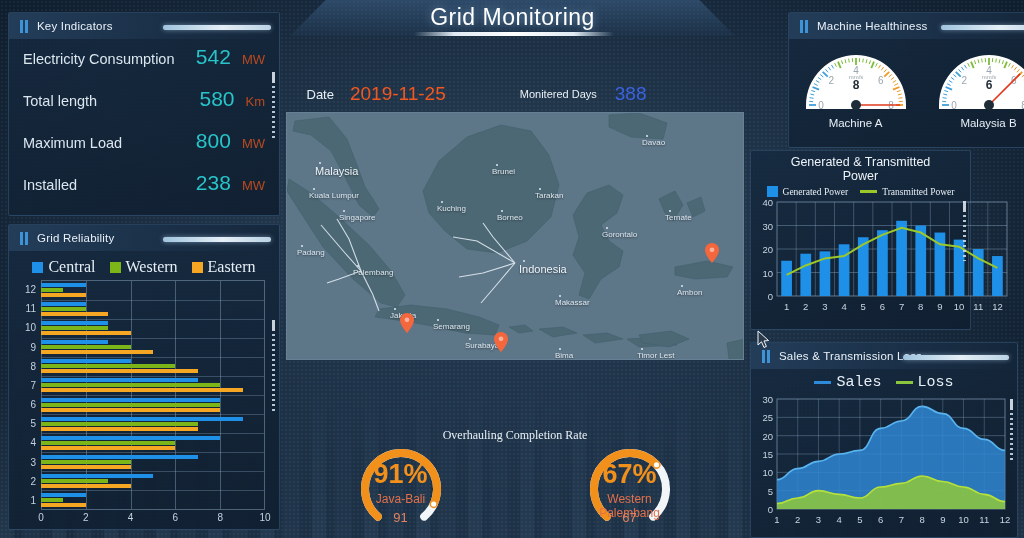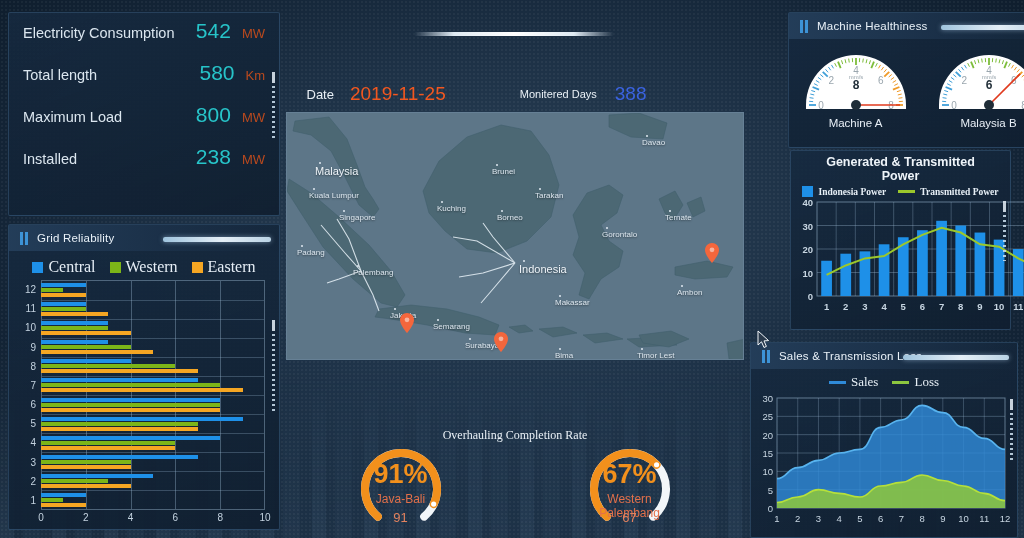--- a/index.html
+++ b/index.html
@@ -153,47 +153,59 @@
   .oh-num { position: absolute; left: 0; right: 0; top: 65px; text-align: center;
     color: #e3825e; font-size: 13px; }
 
   
   #machine-health { left: 788px; top: 12px; width: 268px; height: 136px; }
   .gauges { display: flex; justify-content: space-around; margin-top: 4px; }
   .gauge-box { width: 116px; text-align: center; }
   .gauge-caption { color: #e8eff6; font-size: 11.5px; margin-top: -2px; }
 
   
-  #gen-power { left: 790px; top: 150px; width: 221px; height: 180px; font-weight: bold; }
+  #gen-power { left: 750px; top: 150px; width: 221px; height: 180px; }
   .gp-title { text-align: center; color: #eef4f9; font-size: 12.5px; line-height: 14px; padding-top: 4px; }
   .gp-legend { display: flex; justify-content: center; gap: 12px; padding: 3px 0 1px; align-items: center; }
   .gp-legend .sw { width: 11px; height: 11px; background: #1e90e8; }
   .gp-legend .ln { width: 17px; height: 3px; background: #9bc72b; }
   .gp-legend span { color: #e7eff6; font-size: 9.5px; font-family: "Liberation Serif", serif; }
 
   
   #sales-loss { left: 750px; top: 342px; width: 268px; height: 196px; }
   .sl-legend { display: flex; justify-content: center; gap: 14px; padding: 5px 0 2px; align-items: center; }
   .sl-legend .ln { width: 17px; height: 3px; }
-  .sl-legend span { color: #e7eff6; font-size: 13px; font-family: Liberation Serif, serif; }
+  .sl-legend span { color: #e7eff6; font-size: 15px; font-family: Liberation Mono, monospace; }
 
   svg text { font-family: "Liberation Sans", sans-serif; }
 
   #cursor { position: absolute; left: 757px; top: 330px; width: 13px; height: 19px; pointer-events: none; }
 </style>
 </head>
 <body>
 
 <div id="app">
   <div class="skyline"></div>
   <div class="dots"></div>
 
+  <div id="header-bar">
+    <div class="plate"></div>
+    <div class="title">Grid Monitoring</div>
+  </div>
   <div id="header-underline"></div>
 
   <div class="panel" id="key-indicators">
+    <div class="panel-head">
+      <span class="head-bars">
+          <i></i>
+          <i></i>
+        </span>
+      <span class="head-title">Key Indicators</span>
+      <span class="head-line"></span>
+    </div>
     <div class="kpi-list">
       <div class="kpi-row">
         <span class="kpi-label">Electricity Consumption</span>
         <span class="kpi-spacer"></span>
         <span class="kpi-value">542</span>
         <span class="kpi-unit">MW</span>
       </div>
       <div class="kpi-row">
         <span class="kpi-label">Total length</span>
         <span class="kpi-spacer"></span>
@@ -591,21 +603,21 @@
   </div>
 
   <div class="panel" id="gen-power">
     <div class="gp-title">
       <div>Generated &amp; Transmitted</div>
       <div>Power</div>
     </div>
     <div class="gp-legend">
       <span class="legend-item">
         <i class="sw"></i>
-        <span>Indonesia Power</span>
+        <span>Generated Power</span>
       </span>
       <span class="legend-item">
         <i class="ln"></i>
         <span>Transmitted Power</span>
       </span>
     </div>
     <svg id="gp-svg" width="266" height="122" viewBox="0 0 266 122">
         <rect x="26" y="4" width="230" height="94" fill="none" stroke="rgba(160,190,215,.55)" stroke-width="1"></rect>
         <text x="22" y="102" text-anchor="end" font-size="9.5" fill="#c8d6e2">0</text>
         <line x1="26" y1="74.5" x2="256" y2="74.5" stroke="rgba(160,190,215,.35)" stroke-width="1"></line>

